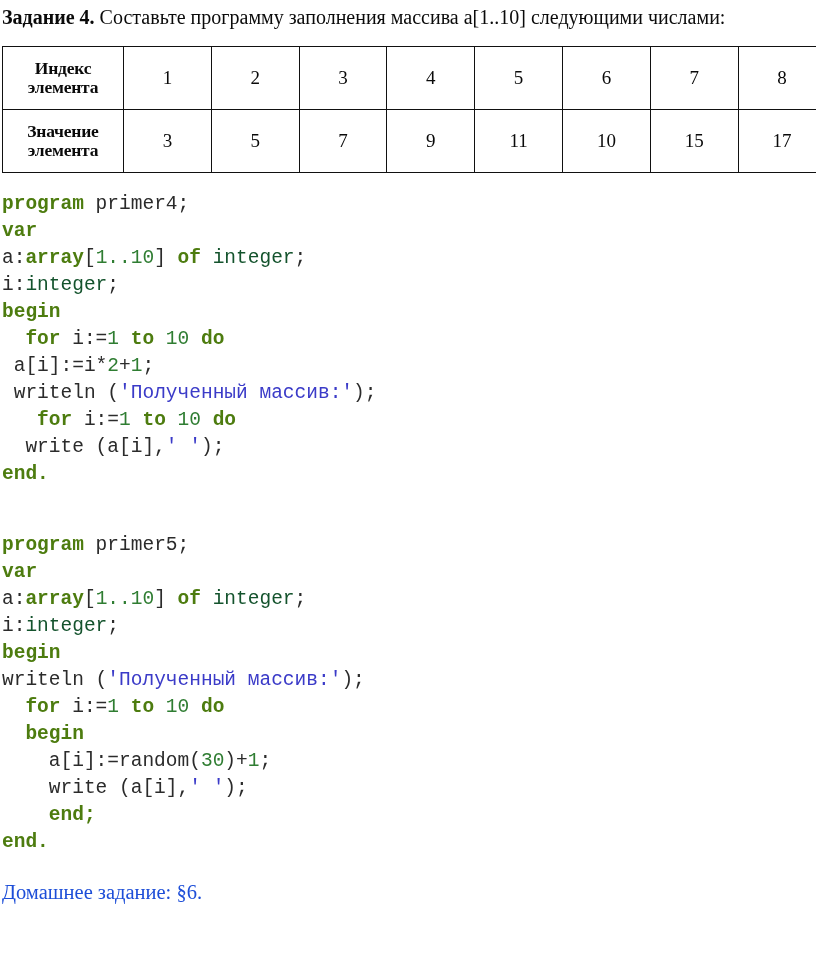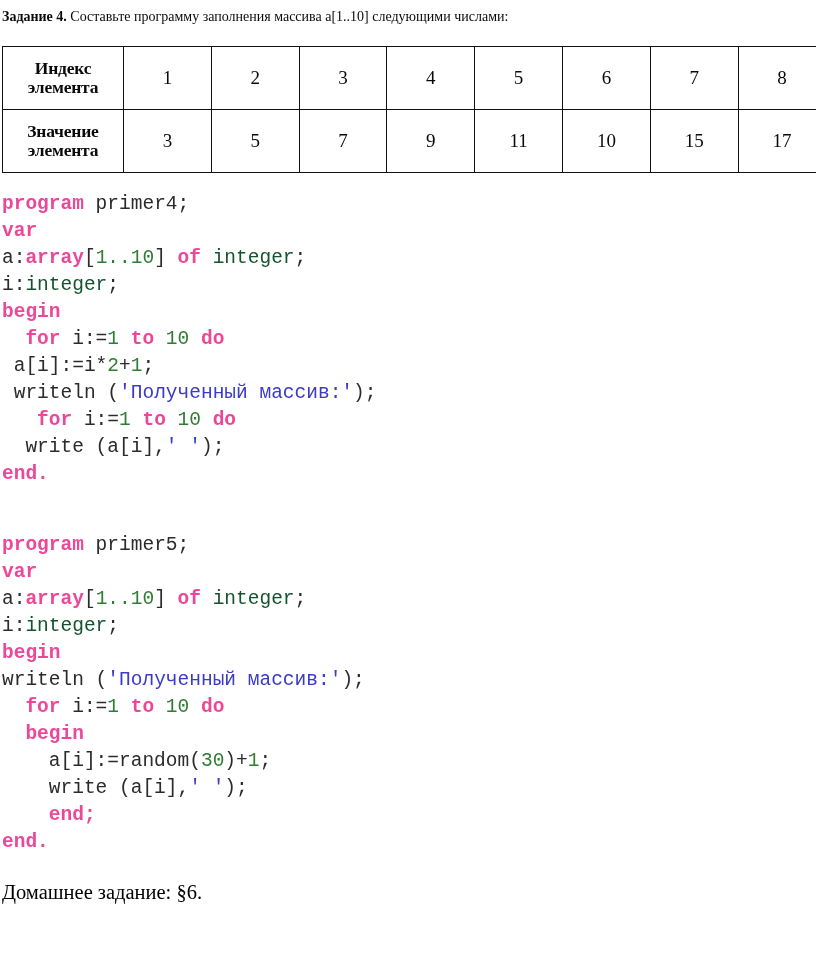--- a/index.html
+++ b/index.html
@@ -18,21 +18,21 @@
     width: 816px;
     height: 961px;
     box-sizing: border-box;
     padding: 0 2px;
     position: relative;
   }
 
   
   .para {
     font-family: "Liberation Serif", "DejaVu Serif", serif;
-    font-size: 14px;
+    font-size: 20px;
     line-height: 30px;
     text-align: justify;
     text-justify: inter-word;
     margin: 0;
     color: #0a0a0a;
   }
   .para.task4 {
     padding-top: 2px;
   }
   .para b {
@@ -72,38 +72,38 @@
   .code {
     font-family: "Liberation Mono", "DejaVu Sans Mono", monospace;
     font-size: 19.5px;
     line-height: 27px;
     white-space: pre;
     color: #1a1a1a;
     margin: 0;
     padding: 0;
   }
   .code .ln { display: block; min-height: 27px; }
-  .kw  { font-weight: bold; color: #ec4899; }
+  .kw  { font-weight: bold; color: #4d7c0f; }
   .num { color: #2f7d32; }
   .typ { color: #14532d; }
   .str { color: #3b3bc8; }
   .pl  { color: #2b2b2b; }
 
   .code-block-1 { margin-top: 18px; }
   .code-block-2 { margin-top: 16px; }
 
   .gap-after-code { height: 28px; }
   .gap-before-home { height: 22px; }
 
   .home {
     font-family: "Liberation Serif", "DejaVu Serif", serif;
     font-size: 20.5px;
     line-height: 28px;
     margin: 0;
-    color: #000000;
+    color: #1d4ed8;
   }
 </style>
 </head>
 <body>
 
 <div class="page">
 
   <p class="para task4">
     <b>Задание 4.</b>
     <span>Составьте программу заполнения массива a[1..10] следующими числами:</span>

